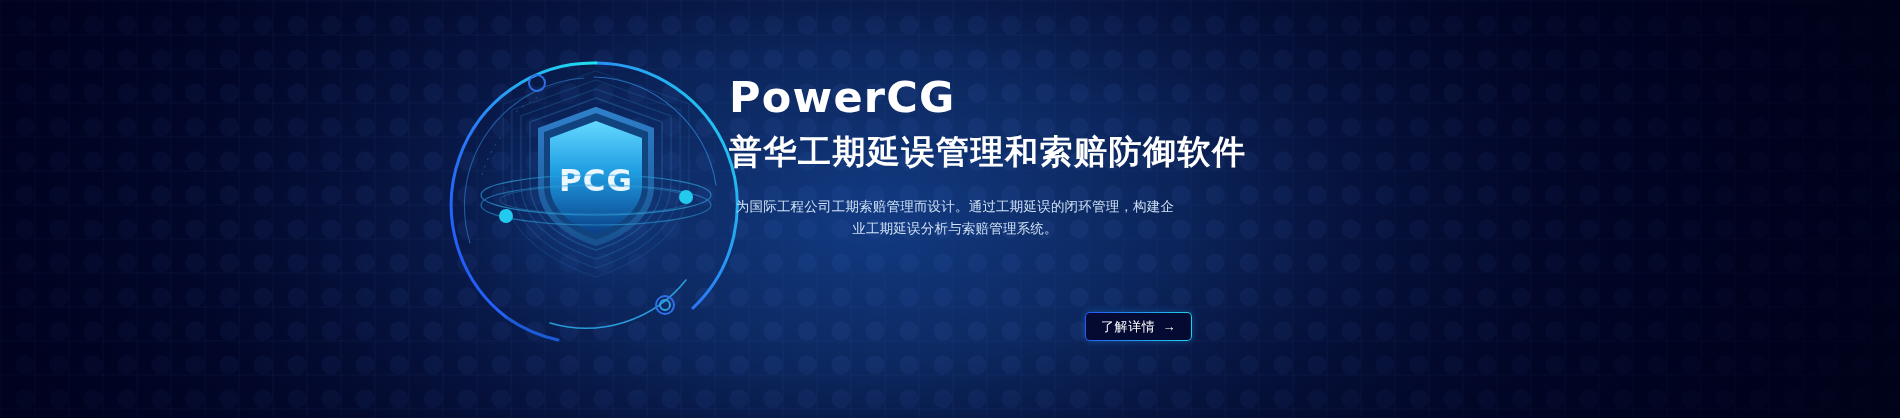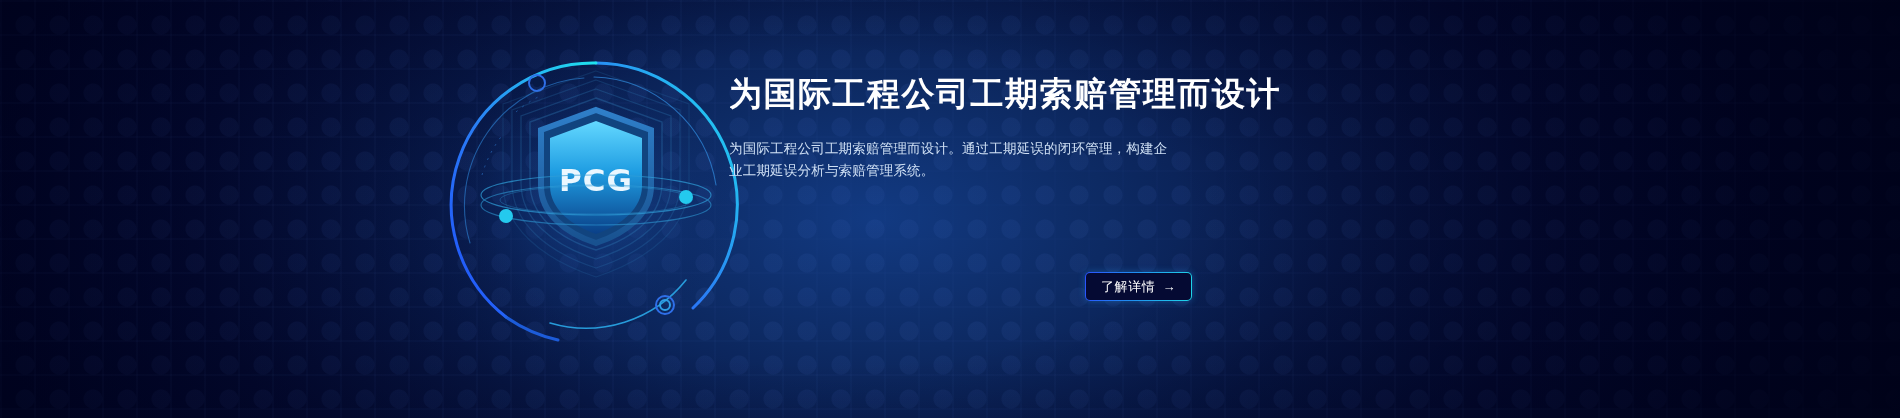--- a/index.html
+++ b/index.html
@@ -88,20 +88,21 @@
     color: #ffffff;
     margin: 0 0 22px 0;
   }
   .desc {
     font-size: 13.5px;
     line-height: 22px;
     color: #cfe0f5;
     max-width: 452px;
     margin: 0;
     letter-spacing: .2px;
+    text-align: center;
   }
 
   
   .cta-wrap {
     position: absolute;
     left: 1085px;
     top: 272px;
   }
   .cta {
     display: inline-flex;
@@ -117,20 +118,21 @@
     letter-spacing: .6px;
     cursor: pointer;
     position: relative;
     border: 1px solid transparent;
     background-image:
       linear-gradient(#050a33, #050a33),
       linear-gradient(100deg, #2a52ff 0%, #1f8ef0 45%, #1fd8e8 100%);
     background-origin: border-box;
     background-clip: padding-box, border-box;
     box-shadow: 0 0 7px rgba(40,160,255,0.35);
+    margin-top: 40px;
   }
   .cta .arrow { font-size: 13px; line-height: 1; }
 </style>
 </head>
 <body>
 
 <div class="banner">
 
   <div class="grid-texture"></div>
   <div class="grid-dots"></div>
@@ -209,21 +211,22 @@
         <ellipse cx="150" cy="145" rx="96" ry="14" stroke-width="1" opacity="0.5"></ellipse>
       </g>
       <g>
         <circle cx="240" cy="142" r="7" fill="#24c9ee"></circle>
         <circle cx="60" cy="161" r="7" fill="#24c9ee"></circle>
       </g>
     </svg>
   </div>
 
   <div class="copy">
-    <h2 class="headline">为国际工程公司工期索赔管理而设计</h2>
+    <h1 class="brand">PowerCG</h1>
+    <h2 class="headline">普华工期延误管理和索赔防御软件</h2>
     <p class="desc">为国际工程公司工期索赔管理而设计。通过工期延误的闭环管理，构建企业工期延误分析与索赔管理系统。</p>
   </div>
 
   <div class="cta-wrap">
     <button class="cta">
       <span>了解详情</span>
       <span class="arrow">→</span>
     </button>
   </div>
 

